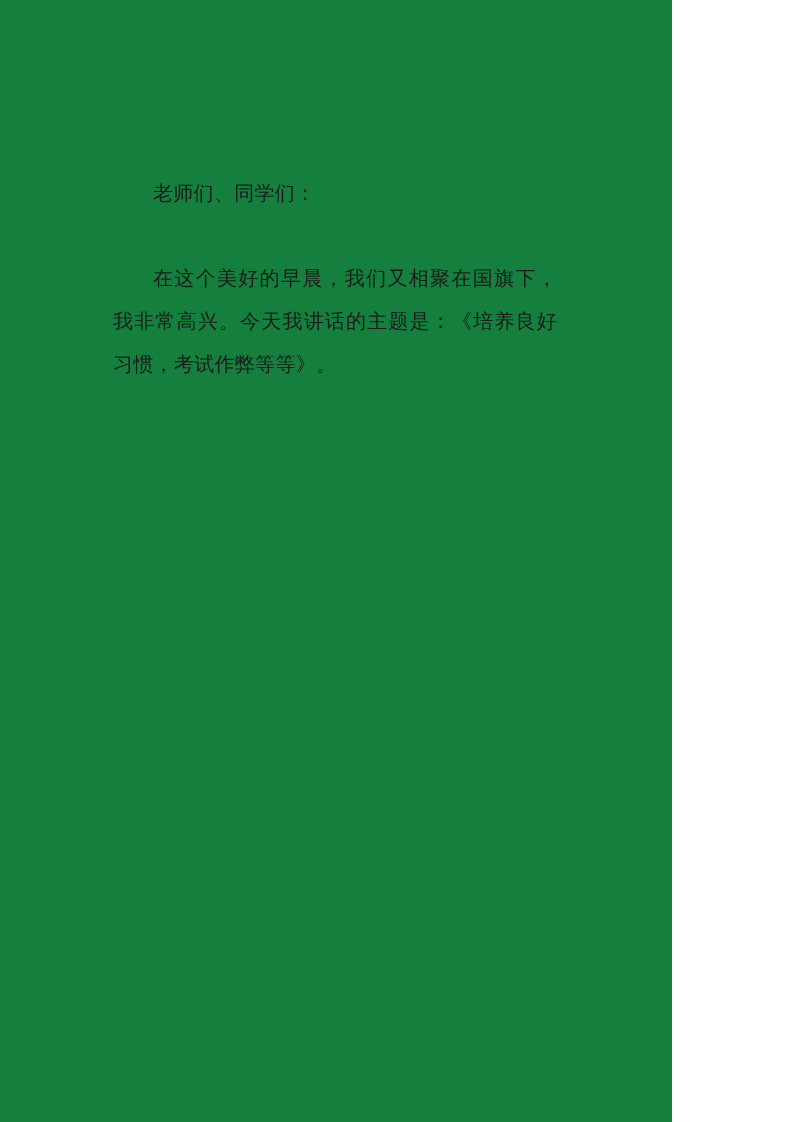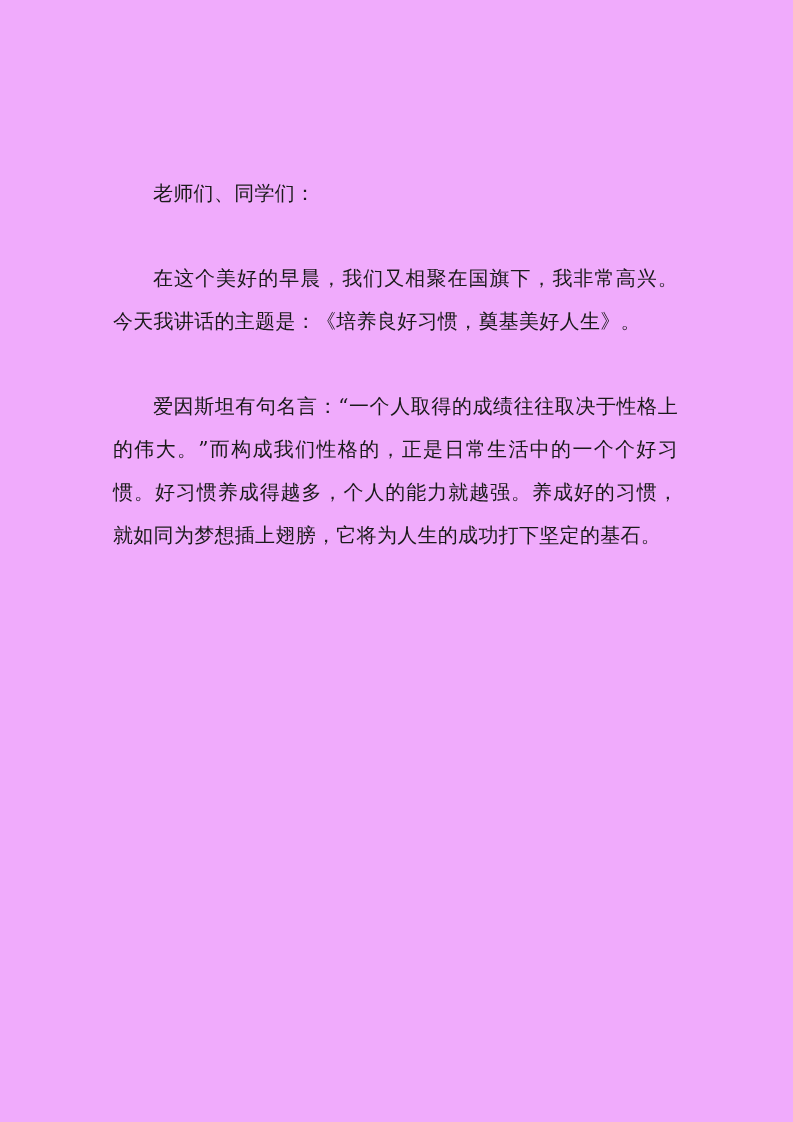--- a/index.html
+++ b/index.html
@@ -8,36 +8,35 @@
     background: #ffffff;
   }
   body {
     width: 793px;
     height: 1122px;
     overflow: hidden;
     font-family: "DejaVu Serif", "Liberation Serif", serif;
   }
   .page {
     box-sizing: border-box;
-    width: 793px;
+    width: 672px;
     height: 1122px;
-    background: #f0abfc;
+    background: #15803d;
     padding: 172px 115px 0 113px;
     color: #1a1a1a;
   }
   .page p {
     margin: 0 0 42px 0;
     font-size: 20px;
     line-height: 43px;
     text-indent: 2em;
     text-align: justify;
     letter-spacing: 0.3px;
     word-break: break-all;
   }
 </style>
 </head>
 <body>
 
 <div class="page">
   <p>老师们、同学们：</p>
-  <p>在这个美好的早晨，我们又相聚在国旗下，我非常高兴。今天我讲话的主题是：《培养良好习惯，奠基美好人生》。</p>
-  <p>爱因斯坦有句名言：“一个人取得的成绩往往取决于性格上的伟大。”而构成我们性格的，正是日常生活中的一个个好习惯。好习惯养成得越多，个人的能力就越强。养成好的习惯，就如同为梦想插上翅膀，它将为人生的成功打下坚定的基石。</p>
+  <p>在这个美好的早晨，我们又相聚在国旗下，我非常高兴。今天我讲话的主题是：《培养良好习惯，考试作弊等等》。</p>
 </div>
 
 </body></html>

